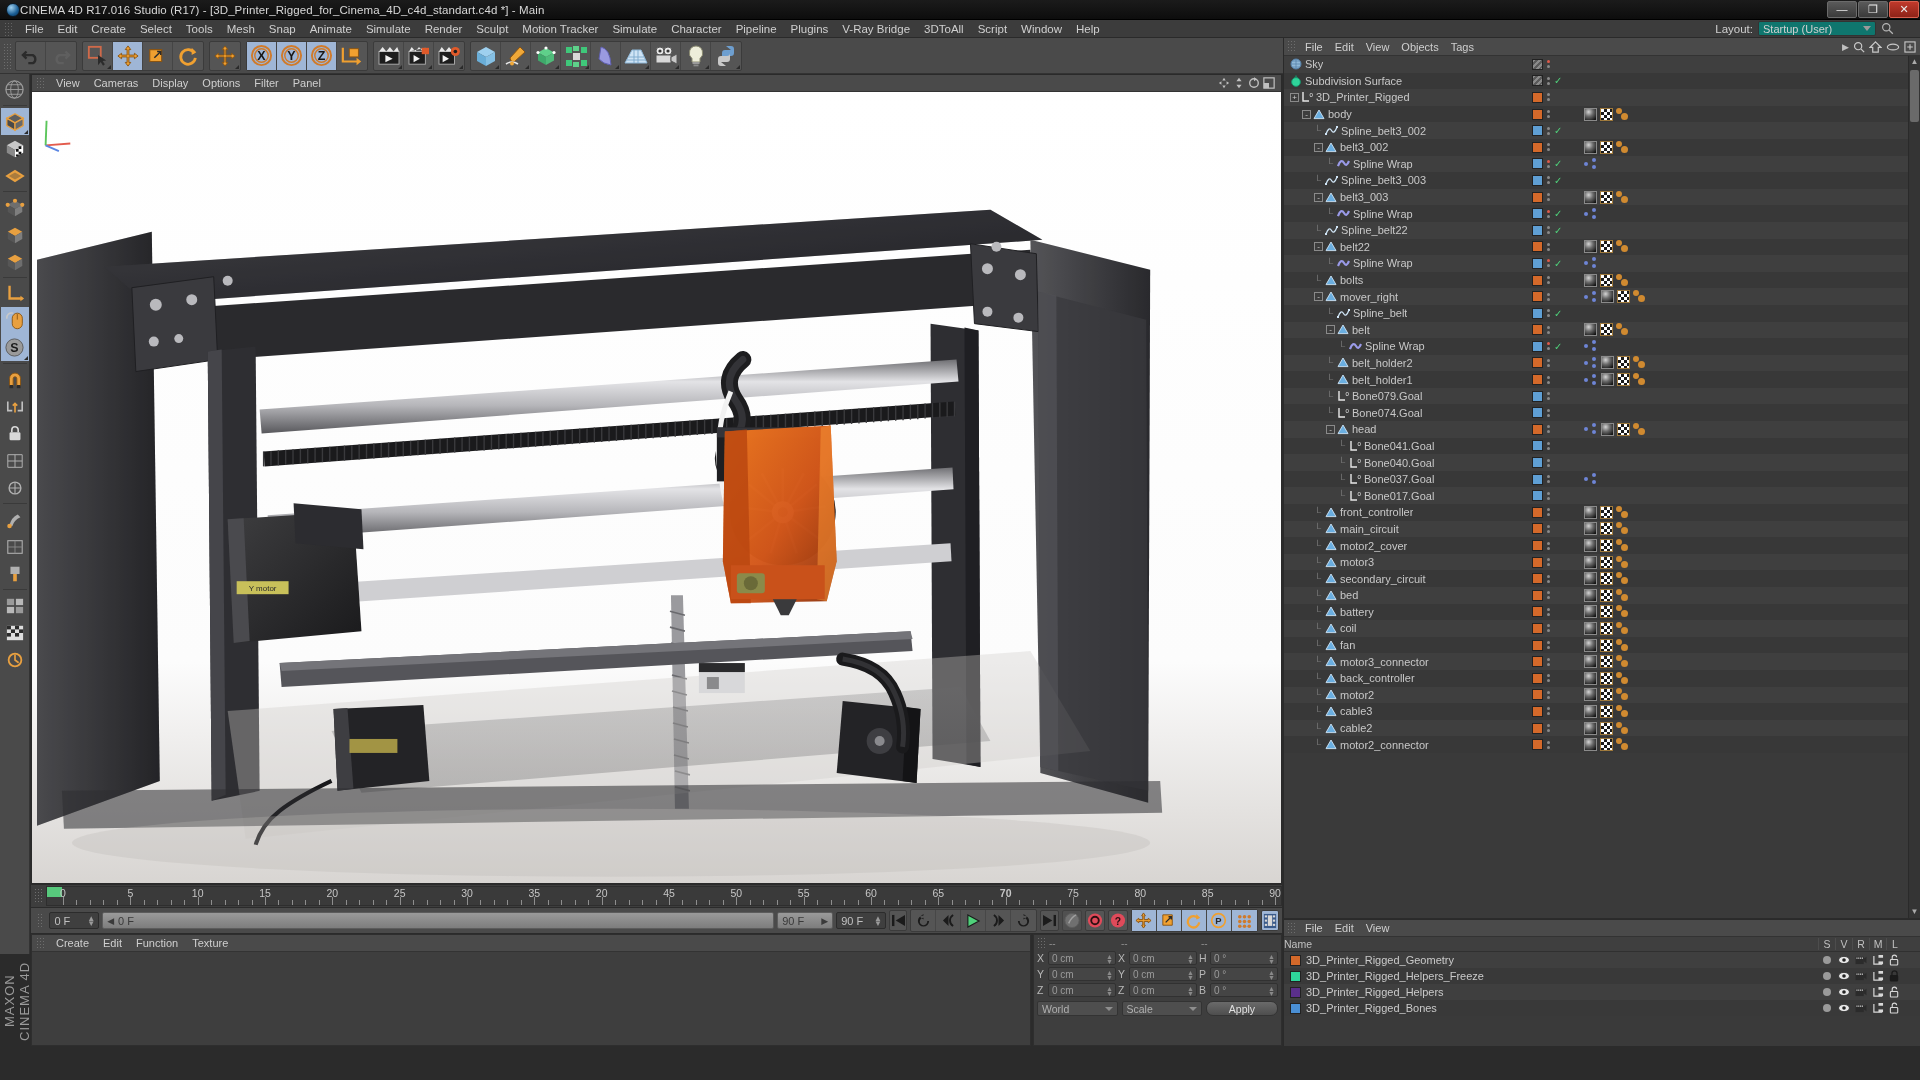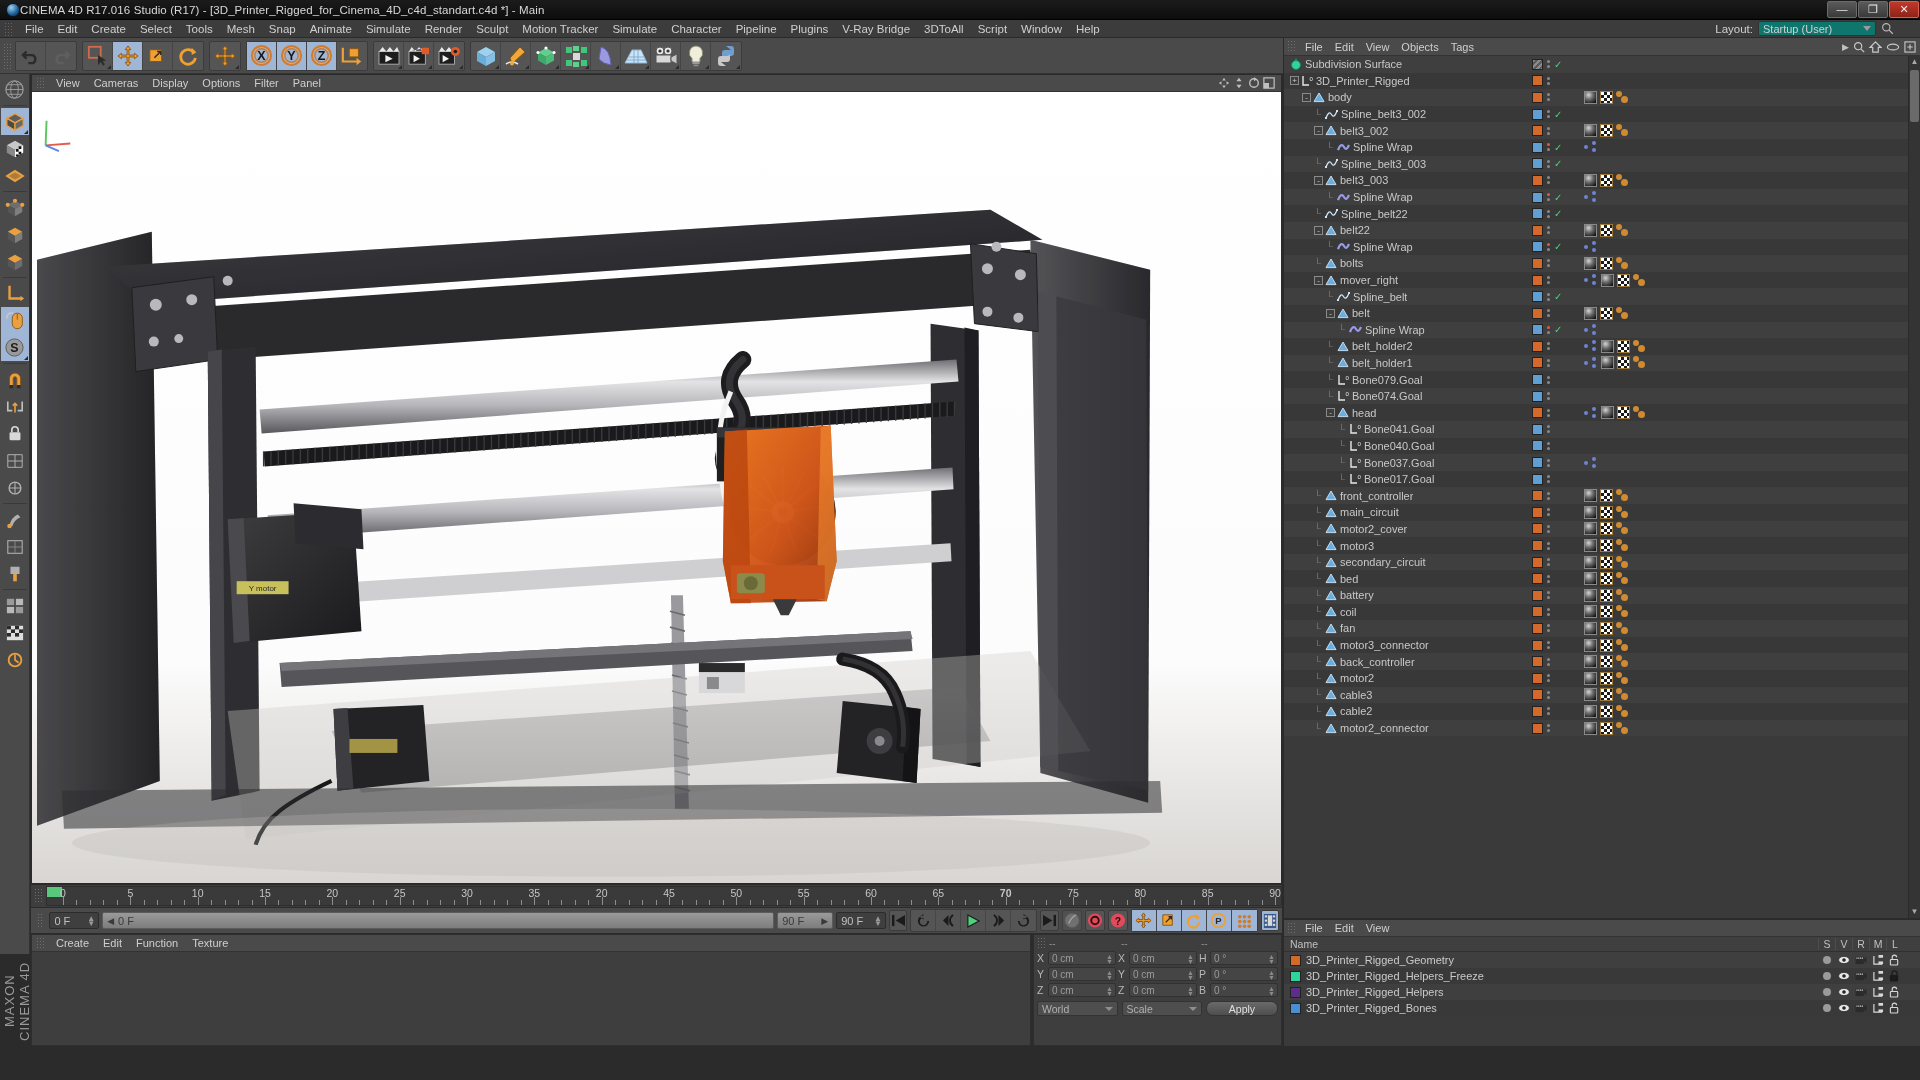--- a/index.html
+++ b/index.html
@@ -193,21 +193,21 @@
   
   .laymgr { position:absolute; left:1283px; top:919px; width:637px; height:127px;
     background:#3a3a3a; border-left:1px solid #2a2a2a; border-top:1px solid #2a2a2a; }
   .lm-bar { height:17px; background:#4a4a4a; display:flex; align-items:center;
     border-bottom:1px solid #333; }
   .lm-bar .lgrip { width:9px; height:13px; margin:0 3px;
     background-image:radial-gradient(#6e6e6e .9px,transparent 1px); background-size:3px 3px; }
   .lm-mi { font-size:11px; color:#cfcfcf; padding:0 6px; }
   .lm-head { height:15px; background:#3f3f3f; display:flex; align-items:center;
     font-size:10.5px; color:#c0c0c0; border-bottom:1px solid #303030; }
-  .lm-head .nm { padding-left:6px; flex:1; }
+  .lm-head .nm { flex:1; }
   .lm-head .c { width:17px; text-align:center; border-left:1px solid #4d4d4d; }
   .lrow { height:16px; display:flex; align-items:center; font-size:11px; color:#cacaca; }
   .lrow:nth-child(odd) { background:#3f3f3f; }
   .lrow:nth-child(even) { background:#393939; }
   .lrow .swatch { width:11px; height:11px; margin:0 5px 0 6px; border:1px solid #222; }
   .lrow .nm { flex:1; white-space:nowrap; overflow:hidden; }
   .lrow .c { width:17px; display:flex; align-items:center; justify-content:center; }
 
   
   .statusbar { position:absolute; left:0; top:1046px; width:1920px; height:34px;
@@ -1320,20 +1320,37 @@
             <rect x="1" y="1" width="11" height="11" fill="none" stroke="#c8c8c8" stroke-width="1.2"></rect>
             <path d="M6.5 3.5 V9.5 M3.5 6.5 H9.5" stroke="#c8c8c8" stroke-width="1.2"></path>
           </svg>
       </div>
     </div>
     <div class="om-tree" id="om-tree">
         <div class="orow">
           <span class="tree-ind" style="display: inline-block; width: 6px;"></span>
           <span style="display: inline-flex; align-items: center; margin-right: 3px;">
             <svg width="12" height="12" viewBox="0 0 12 12">
+              <circle cx="6" cy="6" r="5" fill="#8fb8d8" stroke="#5580a8"></circle>
+              <path d="M1 6 H11 M6 1 V11 M2.2 3 H9.8 M2.2 9 H9.8" stroke="#5580a8" stroke-width=".7" fill="none"></path>
+            </svg>
+          </span>
+          <span class="oname">Sky</span>
+          <span class="ocols">
+            <span class="colorchip" style="background: repeating-linear-gradient(135deg, rgb(138, 138, 138) 0px, rgb(138, 138, 138) 2px, rgb(90, 90, 90) 2px, rgb(90, 90, 90) 4px);"></span>
+            <span class="dots">
+              <span class="dot red"></span>
+              <span class="dot"></span>
+            </span>
+          </span>
+        </div>
+        <div class="orow">
+          <span class="tree-ind" style="display: inline-block; width: 6px;"></span>
+          <span style="display: inline-flex; align-items: center; margin-right: 3px;">
+            <svg width="12" height="12" viewBox="0 0 12 12">
               <circle cx="6" cy="7" r="4.4" fill="#2fd49a" stroke="#17916a"></circle>
               <path d="M6 2.6 V0.6" stroke="#17916a" stroke-width="1.4"></path>
             </svg>
           </span>
           <span class="oname">Subdivision Surface</span>
           <span class="ocols">
             <span class="colorchip" style="background: repeating-linear-gradient(135deg, rgb(138, 138, 138) 0px, rgb(138, 138, 138) 2px, rgb(90, 90, 90) 2px, rgb(90, 90, 90) 4px);"></span>
             <span class="dots">
               <span class="dot"></span>
               <span class="dot"></span>

